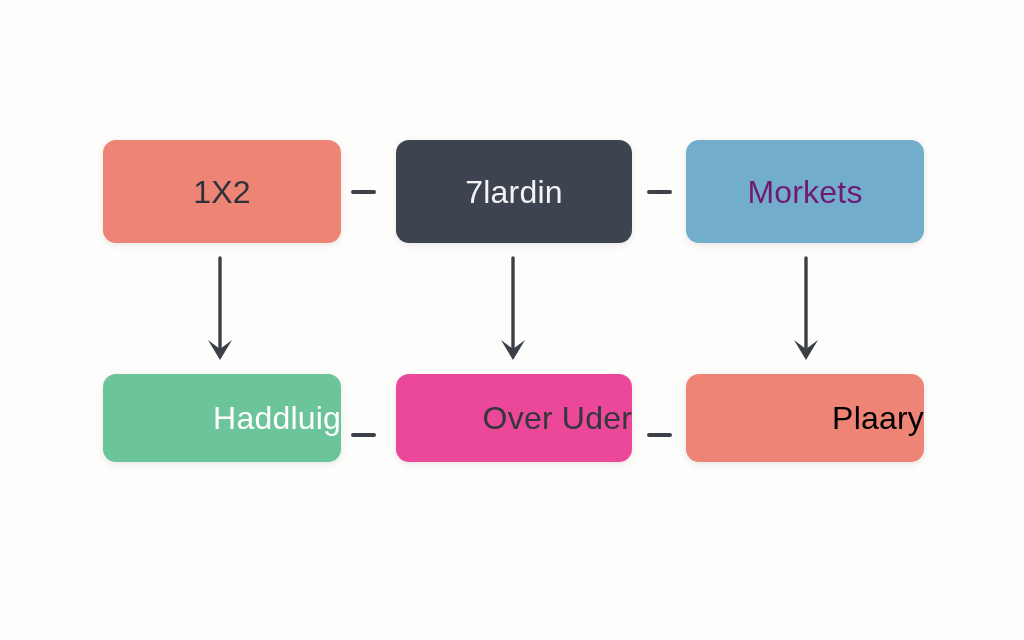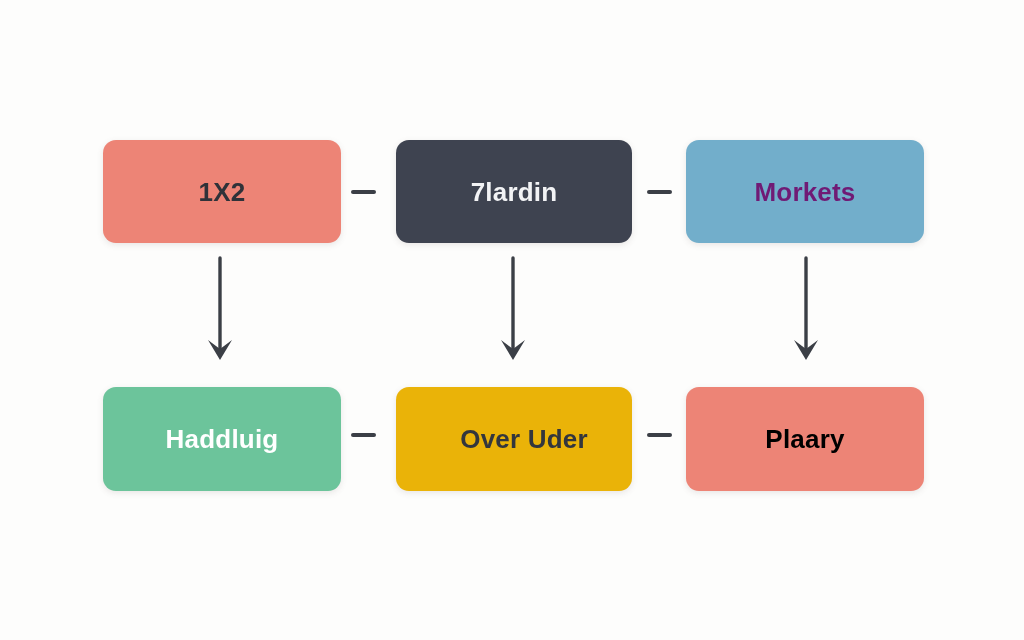--- a/index.html
+++ b/index.html
@@ -23,33 +23,33 @@
     position: absolute;
     display: flex;
     align-items: center;
     justify-content: center;
     border-radius: 13px;
     box-sizing: border-box;
     box-shadow: 0 2px 6px rgba(90, 80, 80, 0.13);
     user-select: none;
   }
   .node-label {
-    font-weight: bold;
-    font-size: 26px;
+    font-weight: normal;
+    font-size: 32px;
     letter-spacing: 0.2px;
     line-height: 1;
     white-space: nowrap;
   }
   
   .col-0 { left: 103px; width: 238px; }
   .col-1 { left: 396px; width: 236px; }
   .col-2 { left: 686px; width: 238px; }
   
   .row-0 { top: 140px; height: 103px; }
-  .row-1 { top: 387px; height: 104px; }
+  .row-1 { top: 374px; height: 88px; justify-content: flex-end; }
 
   .connector {
     position: absolute;
     height: 4px;
     width: 25px;
     border-radius: 2px;
     background: #3b3f46;
   }
   .conn-r0-a { left: 351px; top: 190px; }
   .conn-r0-b { left: 647px; top: 190px; }
@@ -81,21 +81,21 @@
   </div>
 
   <div class="node col-2 row-0" id="n2" style="background: rgb(114, 174, 203);">
     <span class="node-label" style="color: #701a75;">Morkets</span>
   </div>
 
   <div class="node col-0 row-1" id="n3" style="background: rgb(108, 196, 155);">
     <span class="node-label" style="color: rgb(255, 255, 255);">Haddluig</span>
   </div>
 
-  <div class="node col-1 row-1" id="n4" style="background: #eab308; padding-left: 20px;">
+  <div class="node col-1 row-1" id="n4" style="background: #ec4899; padding-left: 20px;">
     <span class="node-label" style="color: rgb(51, 54, 61);">Over Uder</span>
   </div>
 
   <div class="node col-2 row-1" id="n5" style="background: rgb(237, 132, 118);">
     <span class="node-label" style="color: #000000;">Plaary</span>
   </div>
 
   <div class="connector conn-r0-a" style="background: rgb(59, 63, 70);"></div>
   <div class="connector conn-r0-b" style="background: rgb(59, 63, 70);"></div>
   <div class="connector conn-r1-a" style="background: rgb(59, 63, 70);"></div>

